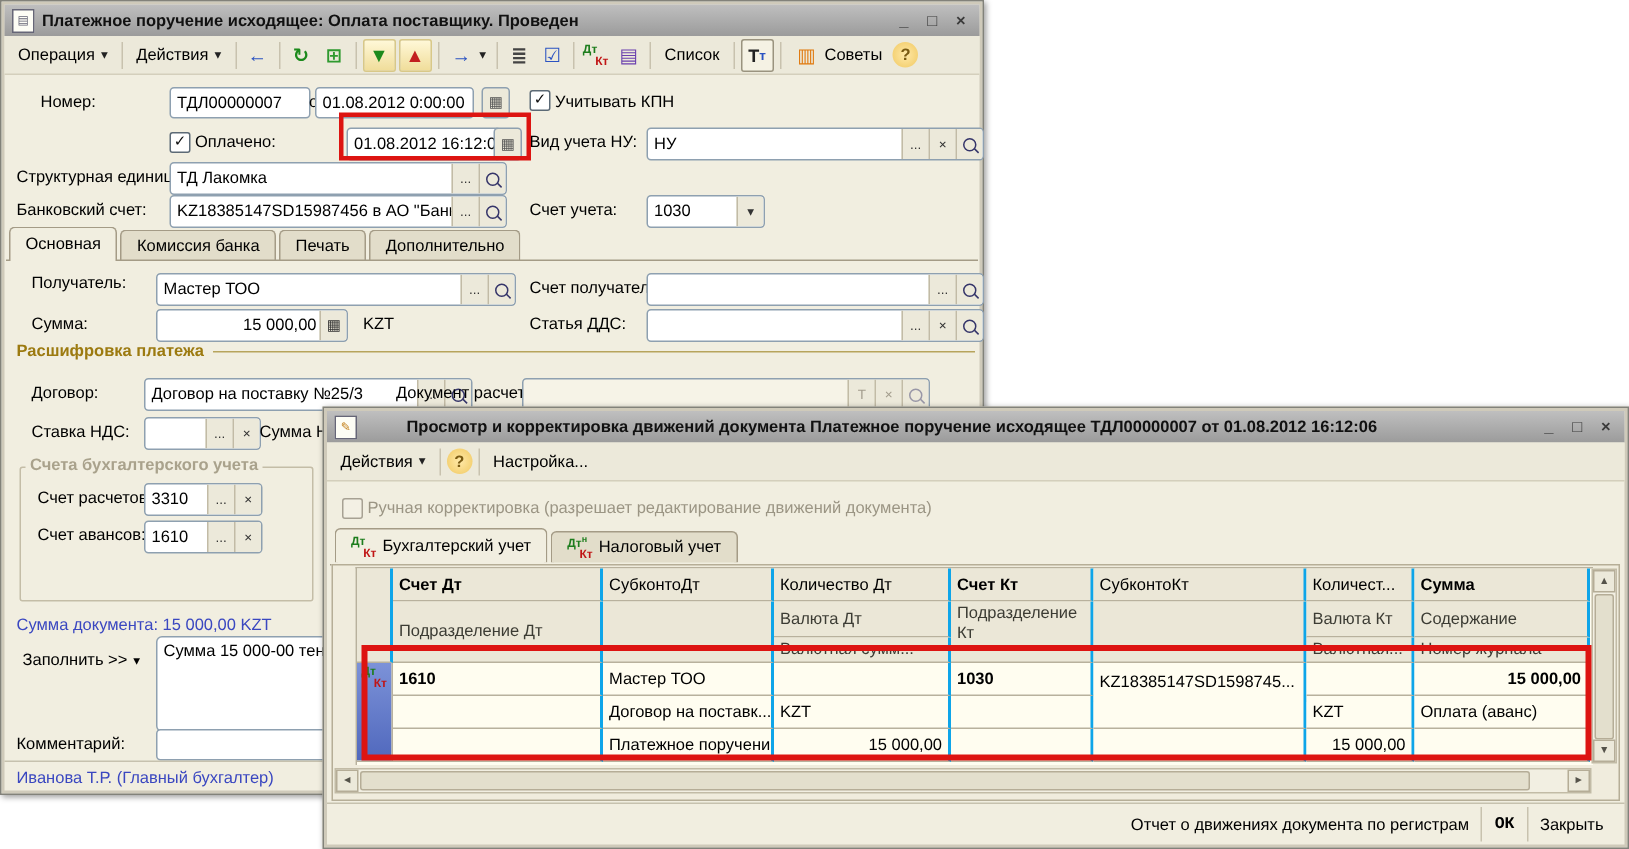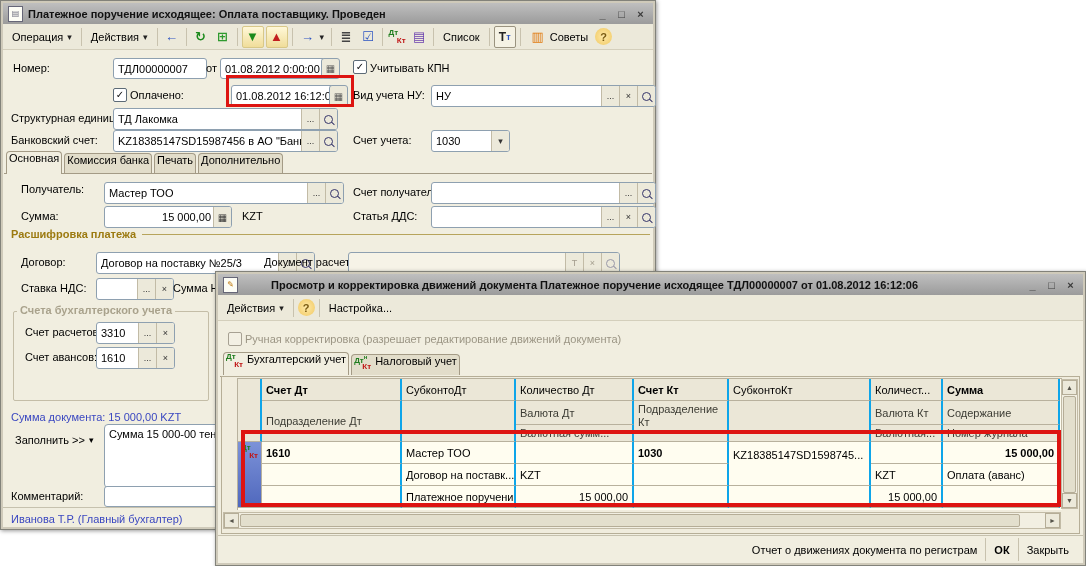--- a/index.html
+++ b/index.html
@@ -31,21 +31,21 @@
   .mag::after{content:"";position:absolute;width:4px;height:1px;background:#35356a;right:-3px;bottom:-1px;transform:rotate(45deg);}
   .cb{position:absolute;width:12px;height:12px;background:#fff;border:1px solid #5c6a76;border-radius:2px;
     font-size:10px;line-height:11px;text-align:center;color:#0a0a0a;font-weight:bold;}
   .cb.dis{border-color:#a7a193;background:#f3f0e4;}
   .sect{position:absolute;display:flex;align-items:center;gap:6px;font-weight:bold;}
   .sect .ln{flex:1;height:1px;}
   .gold{color:#9c7a10;}
   .goldln{background:#b7a45c;}
   .gray{color:#a9a28c;}
   .tabs{position:absolute;display:flex;align-items:flex-end;gap:2px;}
-  .tab{height:20px;display:flex;align-items:flex-start;gap:4px;padding:0 2px;background:#e2ddca;border:1px solid #a49b86;
+  .tab{height:20px;display:flex;align-items:center;gap:4px;padding:0 10px;background:#e2ddca;border:1px solid #a49b86;
     border-bottom:none;border-radius:4px 4px 0 0;}
   .tab.active{background:#f1eee0;height:22px;position:relative;z-index:3;}
   .tabline{position:absolute;height:1px;background:#a49b86;}
   .grp{position:absolute;border:1px solid #c4bda7;border-radius:2px;}
   .leg{position:absolute;background:#f1eee0;padding:0 3px;font-weight:bold;white-space:nowrap;}
   .blue{color:#3a47c0;}
   .ta{position:absolute;background:#fff;border:1px solid #8ea0b0;border-radius:4px;padding:3px 4px;overflow:hidden;}
   .hl{position:absolute;border:4px solid #dd1411;z-index:60;pointer-events:none;}
   
   .tc{position:absolute;border-right:2px solid #0ea5e9;border-bottom:1px solid #b8b19d;background:#fffdf0;
@@ -127,26 +127,26 @@
           <span style="font-size:9px;color:#2b53c2;">т</span>
       </span>
         <span class="vsep"></span>
       <span class="tb">
         <span class="ti" style="color:#e07a10;width:16px;height:16px;">▥</span>
         <span>Советы</span>
       </span>
       <span class="ti" style="color:#7a5b12;background:radial-gradient(#ffe9a8,#f0c860);border-radius:50%;width:17px;height:17px;font-size:11px;">?</span>
     </div>
 
-    <span class="lbl" style="left:12px;top:61px;">Номер:</span>
+    <span class="lbl" style="left:26px;top:61px;">Номер:</span>
     <div class="inp" style="left:112px;top:57px;width:88px;height:19px;">
       <span class="val">ТДЛ00000007</span>
     </div>
     <span class="lbl" style="left:205px;top:61px;">от</span>
-    <div class="inp" style="left:219px;top:57px;width:100px;height:19px;">
+    <div class="inp" style="left:209px;top:57px;width:100px;height:19px;">
       <span class="val">01.08.2012 0:00:00</span>
     </div>
     <div class="inp" style="left:320px;top:57px;width:17px;height:19px;background:#ece9da;justify-content:center;padding:0;">
       <span style="color:#555;font-size:10px;">▦</span>
     </div>
     <span class="cb" style="left:352px;top:59px;">✓</span>
     <span class="lbl" style="left:369px;top:61px;">Учитывать КПН</span>
 
     <span class="cb" style="left:112px;top:87px;">✓</span>
     <span class="lbl" style="left:129px;top:88px;">Оплачено:</span>
@@ -442,21 +442,21 @@
       <span class="sthumb" style="left:16px;top:1px;width:780px;height:13px;"></span>
       <span class="sbtn" style="right:0;top:0;width:15px;height:15px;">►</span>
     </div>
 
     <div style="position:absolute;left:2px;right:2px;top:263px;height:1px;background:#c6c1ae;"></div>
     <div style="position:absolute;right:8px;top:266px;display:flex;align-items:center;height:23px;">
       <span class="flatbtn">
           <span>Отчет о движениях документа по регистрам</span>
         </span>
       <span class="fsep"></span>
-      <span class="flatbtn" style="font-weight:bold;">
+      <span class="flatbtn" style="font-weight:bold;font-family:Liberation Mono, monospace;">
           <span>ОК</span>
         </span>
       <span class="fsep"></span>
       <span class="flatbtn">
           <span>Закрыть</span>
         </span>
     </div>
   </div>
 
   <div class="hl" style="left:241px;top:430px;width:812px;height:69px;z-index:60;"></div>

